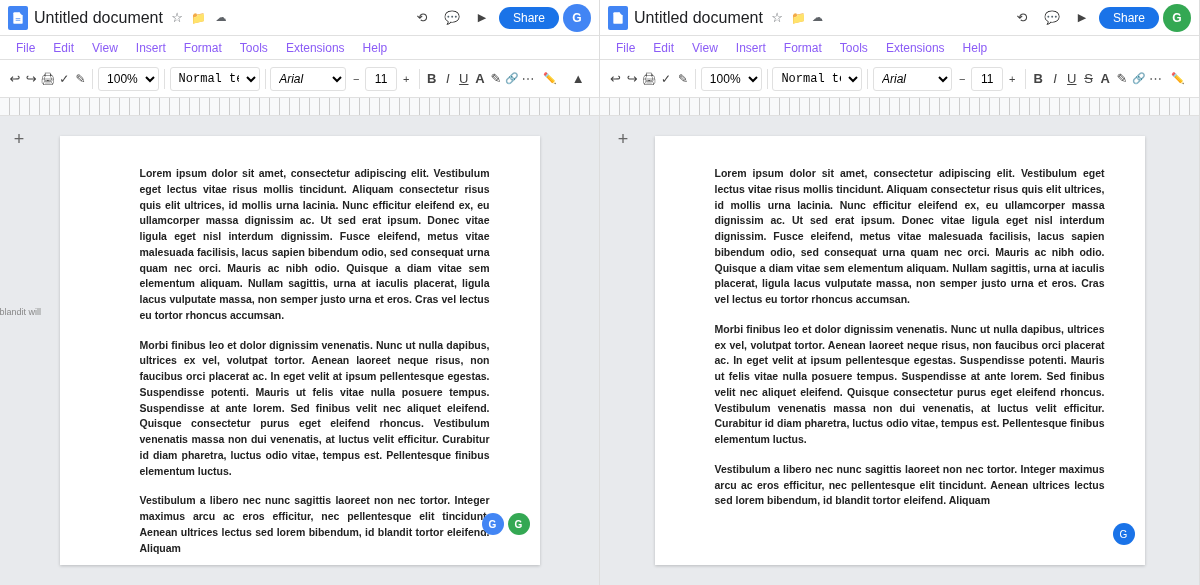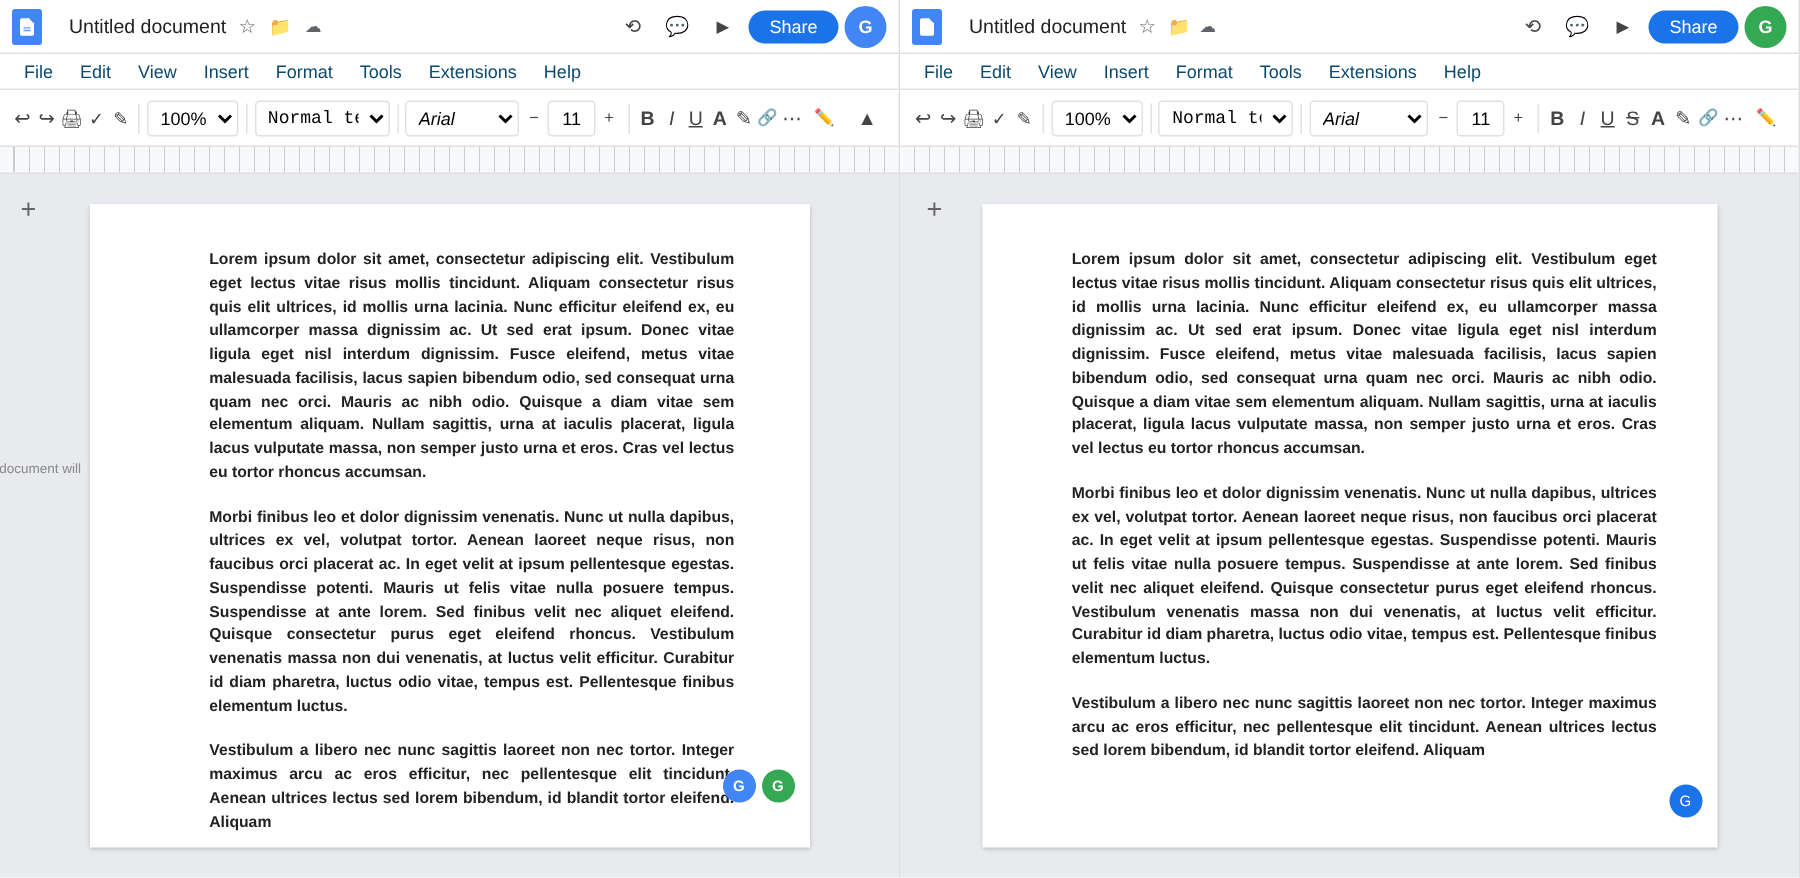--- a/index.html
+++ b/index.html
@@ -43,24 +43,23 @@
       justify-content: center;
       flex-shrink: 0;
     }
 
     .doc-icon svg {
       width: 14px;
       height: 14px;
     }
 
     .title-text {
-      font-size: 13px;
+      font-size: 16px;
       font-weight: 500;
       color: #202124;
-      margin-left: 12px;
     }
 
     .star-icon, .folder-icon, .cloud-icon {
       width: 16px;
       height: 16px;
       display: flex;
       align-items: center;
       justify-content: center;
       color: #5f6368;
       font-size: 13px;
@@ -107,21 +106,21 @@
       align-items: center;
       padding: 0 8px;
       background: #fff;
       height: 24px;
       border-bottom: 1px solid #e0e0e0;
       gap: 2px;
     }
 
     .menu-item {
       font-size: 12px;
-      color: #0c4a6e;
+      color: #8b5cf6;
       padding: 2px 8px;
       cursor: pointer;
       border-radius: 3px;
     }
 
     
     .toolbar {
       display: flex;
       align-items: center;
       padding: 3px 8px;
@@ -436,21 +435,21 @@
       </div>
     </div>
 
     <div class="ruler">
       <div class="ruler-inner"></div>
     </div>
 
     <div class="doc-area">
       <button class="add-btn-left">+</button>
       <div class="doc-page">
-        <span class="side-note">document will</span>
+        <span class="side-note">blandit will</span>
         <p>Lorem ipsum dolor sit amet, consectetur adipiscing elit. Vestibulum eget lectus vitae risus mollis tincidunt. Aliquam consectetur risus quis elit ultrices, id mollis urna lacinia. Nunc efficitur eleifend ex, eu ullamcorper massa dignissim ac. Ut sed erat ipsum. Donec vitae ligula eget nisl interdum dignissim. Fusce eleifend, metus vitae malesuada facilisis, lacus sapien bibendum odio, sed consequat urna quam nec orci. Mauris ac nibh odio. Quisque a diam vitae sem elementum aliquam. Nullam sagittis, urna at iaculis placerat, ligula lacus vulputate massa, non semper justo urna et eros. Cras vel lectus eu tortor rhoncus accumsan.</p>
         <p>Morbi finibus leo et dolor dignissim venenatis. Nunc ut nulla dapibus, ultrices ex vel, volutpat tortor. Aenean laoreet neque risus, non faucibus orci placerat ac. In eget velit at ipsum pellentesque egestas. Suspendisse potenti. Mauris ut felis vitae nulla posuere tempus. Suspendisse at ante lorem. Sed finibus velit nec aliquet eleifend. Quisque consectetur purus eget eleifend rhoncus. Vestibulum venenatis massa non dui venenatis, at luctus velit efficitur. Curabitur id diam pharetra, luctus odio vitae, tempus est. Pellentesque finibus elementum luctus.</p>
         <p>Vestibulum a libero nec nunc sagittis laoreet non nec tortor. Integer maximus arcu ac eros efficitur, nec pellentesque elit tincidunt. Aenean ultrices lectus sed lorem bibendum, id blandit tortor eleifend. Aliquam</p>
         <div class="collab-avatars">
           <div class="collab-avatar" style="background:#4285f4;">G</div>
           <div class="collab-avatar" style="background:#34a853;">G</div>
         </div>
       </div>
     </div>
   </div>

